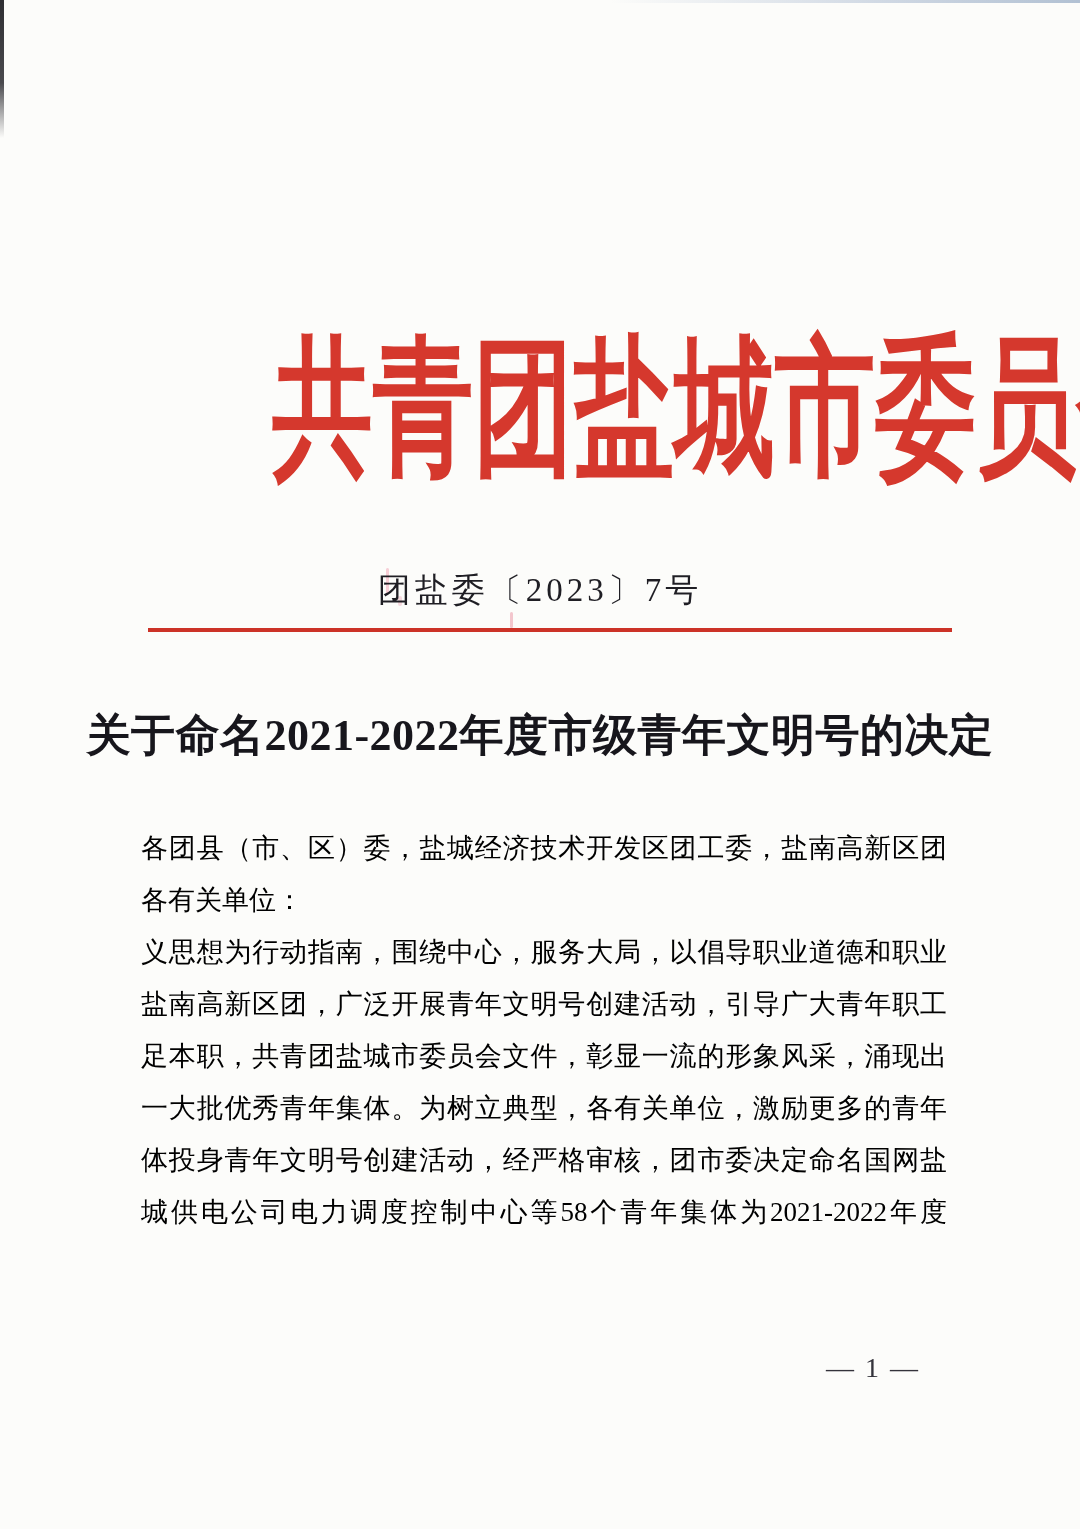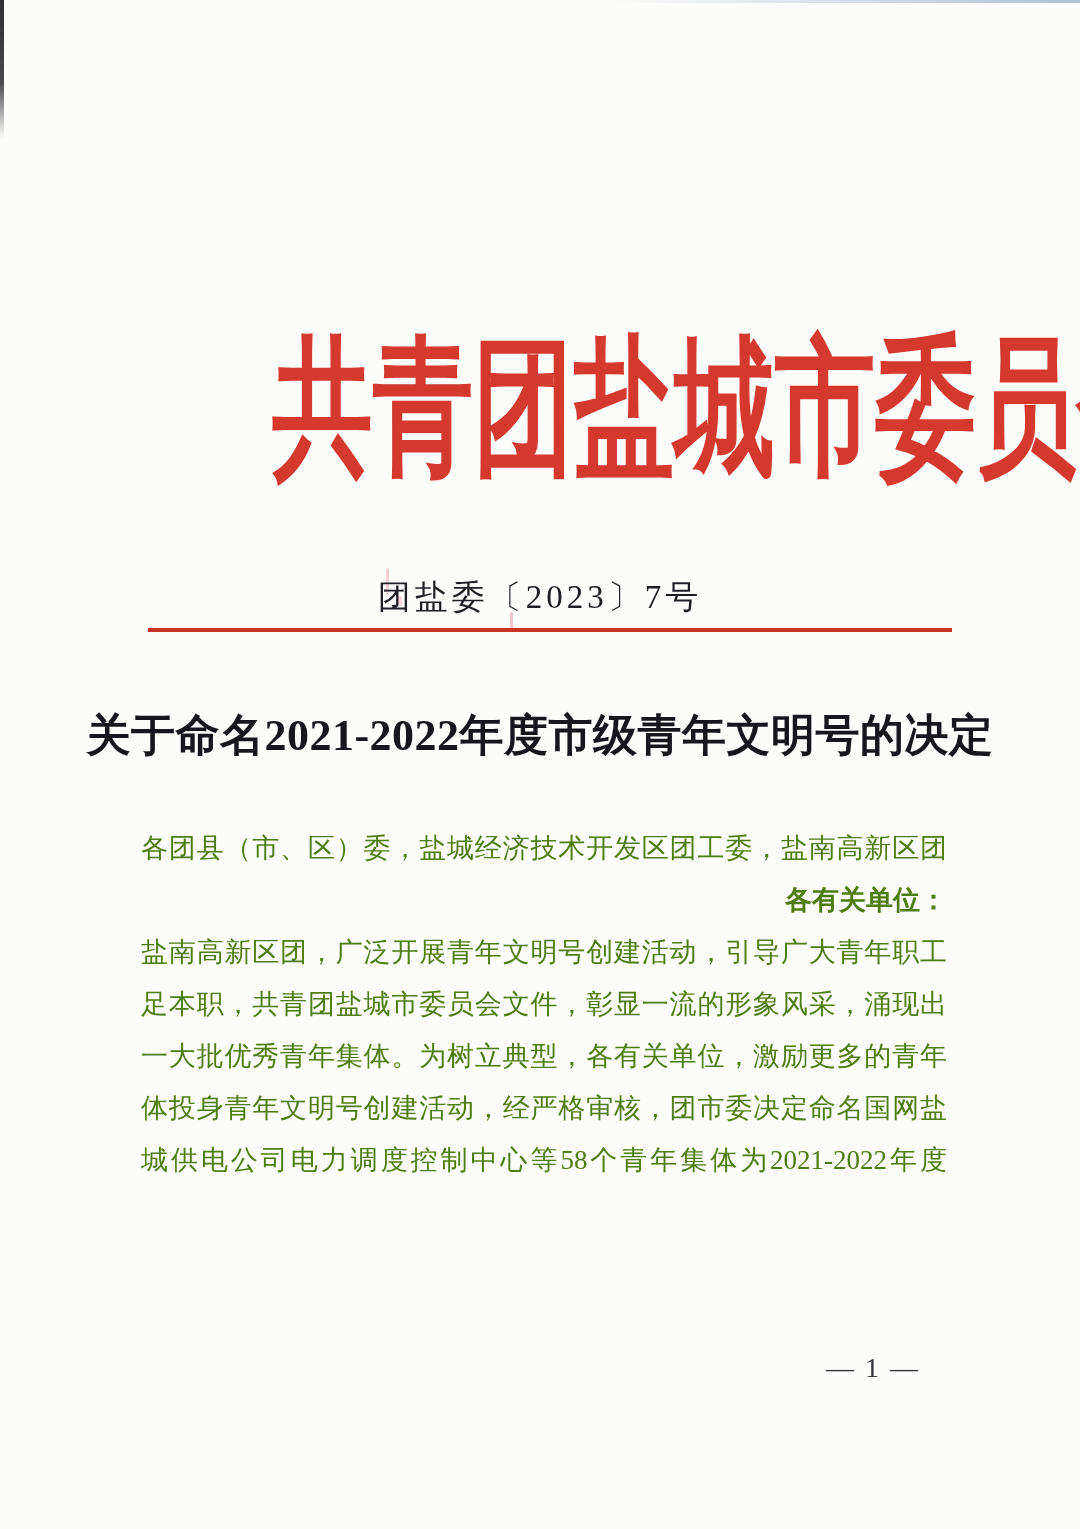--- a/index.html
+++ b/index.html
@@ -77,21 +77,20 @@
   .doc-number {
     position: absolute;
     top: 572px;
     left: 0;
     width: 100%;
     text-align: center;
     font-size: 33px;
     line-height: 36px;
     color: #1f1e24;
     letter-spacing: 4px;
-    margin-top: 7px;
   }
 
   .red-line {
     position: absolute;
     top: 628px;
     left: 148px;
     width: 804px;
     height: 4px;
     background: #cc3227;
   }
@@ -108,34 +107,33 @@
     color: #17161c;
     letter-spacing: 0.5px;
   }
 
   .body-block {
     position: absolute;
     top: 822px;
     left: 141px;
     width: 806px;
     font-size: 27px;
-    color: #4d7c0f;
+    color: #000000;
   }
   .body-block .line {
     height: 52px;
     line-height: 52px;
     overflow: hidden;
   }
   .body-block .jl {
     text-align: justify;
     text-align-last: justify;
   }
   .body-block .plain {
-    text-align: right;
-    font-weight: bold;
+    text-align: left;
   }
   .body-block .indent {
     text-indent: 2em;
   }
 
   .page-number {
     position: absolute;
     top: 1352px;
     left: 818px;
     width: 110px;
@@ -163,20 +161,21 @@
 
   <div class="doc-number">团盐委〔2023〕7号</div>
 
   <div class="red-line"></div>
 
   <div class="main-title">关于命名2021-2022年度市级青年文明号的决定</div>
 
   <div class="body-block">
     <div class="line jl">各团县（市、区）委，盐城经济技术开发区团工委，盐南高新区团</div>
     <div class="line plain">各有关单位：</div>
+    <div class="line jl">义思想为行动指南，围绕中心，服务大局，以倡导职业道德和职业</div>
     <div class="line jl">盐南高新区团，广泛开展青年文明号创建活动，引导广大青年职工立</div>
     <div class="line jl">足本职，共青团盐城市委员会文件，彰显一流的形象风采，涌现出</div>
     <div class="line jl">一大批优秀青年集体。为树立典型，各有关单位，激励更多的青年集</div>
     <div class="line jl">体投身青年文明号创建活动，经严格审核，团市委决定命名国网盐</div>
     <div class="line jl">城供电公司电力调度控制中心等58个青年集体为2021-2022年度</div>
   </div>
 
   <div class="page-number">— 1 —</div>
 
 </div>

